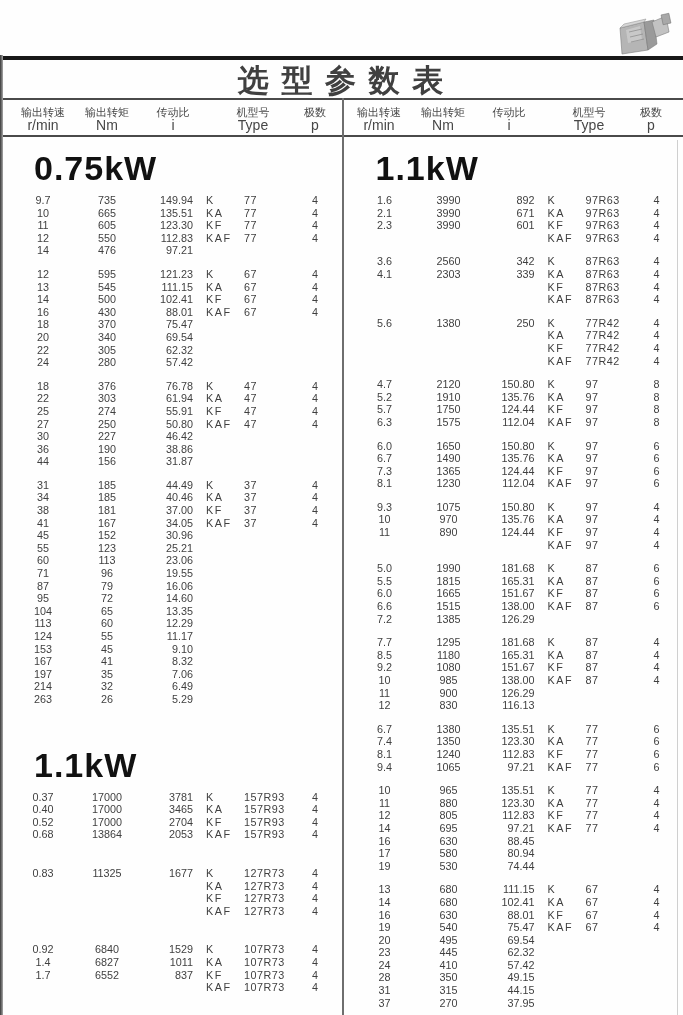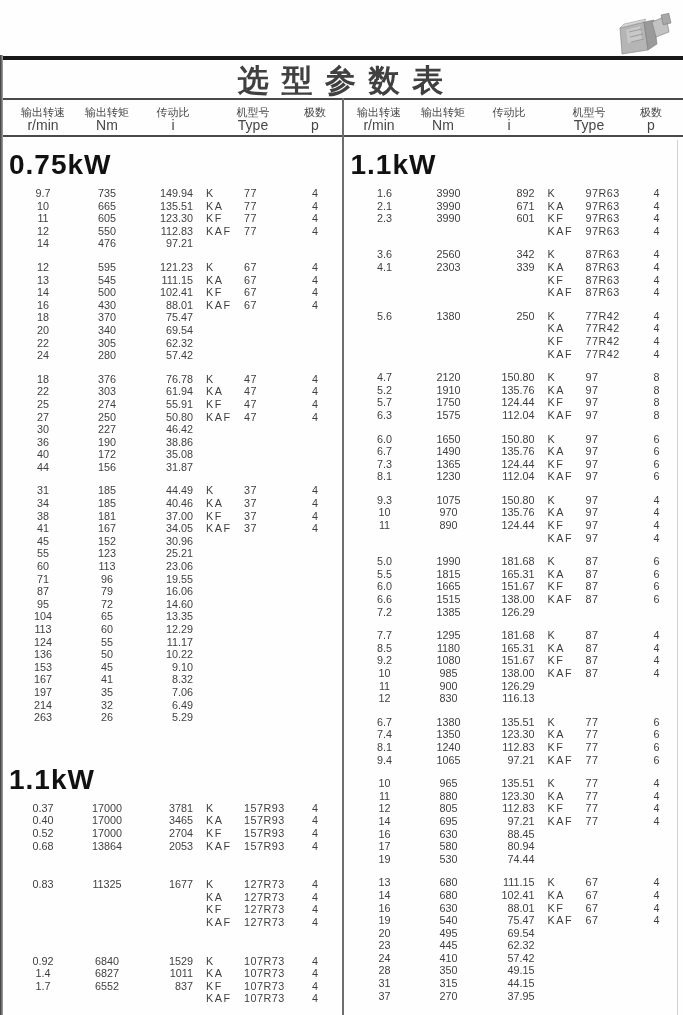--- a/index.html
+++ b/index.html
@@ -23,21 +23,21 @@
                align-items:center; }
   .th { display:flex; flex-direction:column; align-items:center; line-height:13px;
         font-size:11px; color:#474747; padding-top:2px; }
   .th .unit { font-size:14px; }
 
   .vdivider { position:absolute; top:98px; bottom:0; left:342px; width:2px; background:#6e6e6e; }
 
   .tbody { position:absolute; top:139px; left:0; right:0; bottom:0; display:flex; }
   .tcol  { width:341.5px; padding-top:6px; box-sizing:border-box; }
 
-  .kw { font-size:28px; font-weight:bold; color:#111; margin:4px 0 6px 9px; letter-spacing:1px; }
+  .kw { font-size:34px; font-weight:bold; color:#111; margin:4px 0 6px 34px; letter-spacing:1px; }
   .section:nth-child(2) > .kw { margin-top:40px; }            
   .tcol:first-child .section:nth-child(2) .block { margin-bottom:26px; }
 
   .block { margin-bottom:11px; }
   .row { display:grid; grid-template-columns:12px 62px 66px 66px 38px 56px 30px;
          height:12.6px; line-height:12.6px; font-size:10.8px; color:#3f3f3f; }
   .c-speed,.c-torque,.c-poles { text-align:center; }
   .c-ratio  { text-align:right; padding-right:13px; }
   .c-prefix { text-align:left; letter-spacing:1.5px; }
   .c-model  { text-align:left; letter-spacing:0.5px; }
@@ -288,29 +288,20 @@
               <span class="c-g"></span>
               <span class="c-speed">36</span>
               <span class="c-torque">190</span>
               <span class="c-ratio">38.86</span>
               <span class="c-prefix"></span>
               <span class="c-model"></span>
               <span class="c-poles"></span>
             </div>
             <div class="row">
               <span class="c-g"></span>
-              <span class="c-speed">40</span>
-              <span class="c-torque">172</span>
-              <span class="c-ratio">35.08</span>
-              <span class="c-prefix"></span>
-              <span class="c-model"></span>
-              <span class="c-poles"></span>
-            </div>
-            <div class="row">
-              <span class="c-g"></span>
               <span class="c-speed">44</span>
               <span class="c-torque">156</span>
               <span class="c-ratio">31.87</span>
               <span class="c-prefix"></span>
               <span class="c-model"></span>
               <span class="c-poles"></span>
             </div>
           </div>
           <div class="block">
             <div class="row">
@@ -419,29 +410,20 @@
               <span class="c-ratio">12.29</span>
               <span class="c-prefix"></span>
               <span class="c-model"></span>
               <span class="c-poles"></span>
             </div>
             <div class="row">
               <span class="c-g"></span>
               <span class="c-speed">124</span>
               <span class="c-torque">55</span>
               <span class="c-ratio">11.17</span>
-              <span class="c-prefix"></span>
-              <span class="c-model"></span>
-              <span class="c-poles"></span>
-            </div>
-            <div class="row">
-              <span class="c-g"></span>
-              <span class="c-speed">136</span>
-              <span class="c-torque">50</span>
-              <span class="c-ratio">10.22</span>
               <span class="c-prefix"></span>
               <span class="c-model"></span>
               <span class="c-poles"></span>
             </div>
             <div class="row">
               <span class="c-g"></span>
               <span class="c-speed">153</span>
               <span class="c-torque">45</span>
               <span class="c-ratio">9.10</span>
               <span class="c-prefix"></span>

